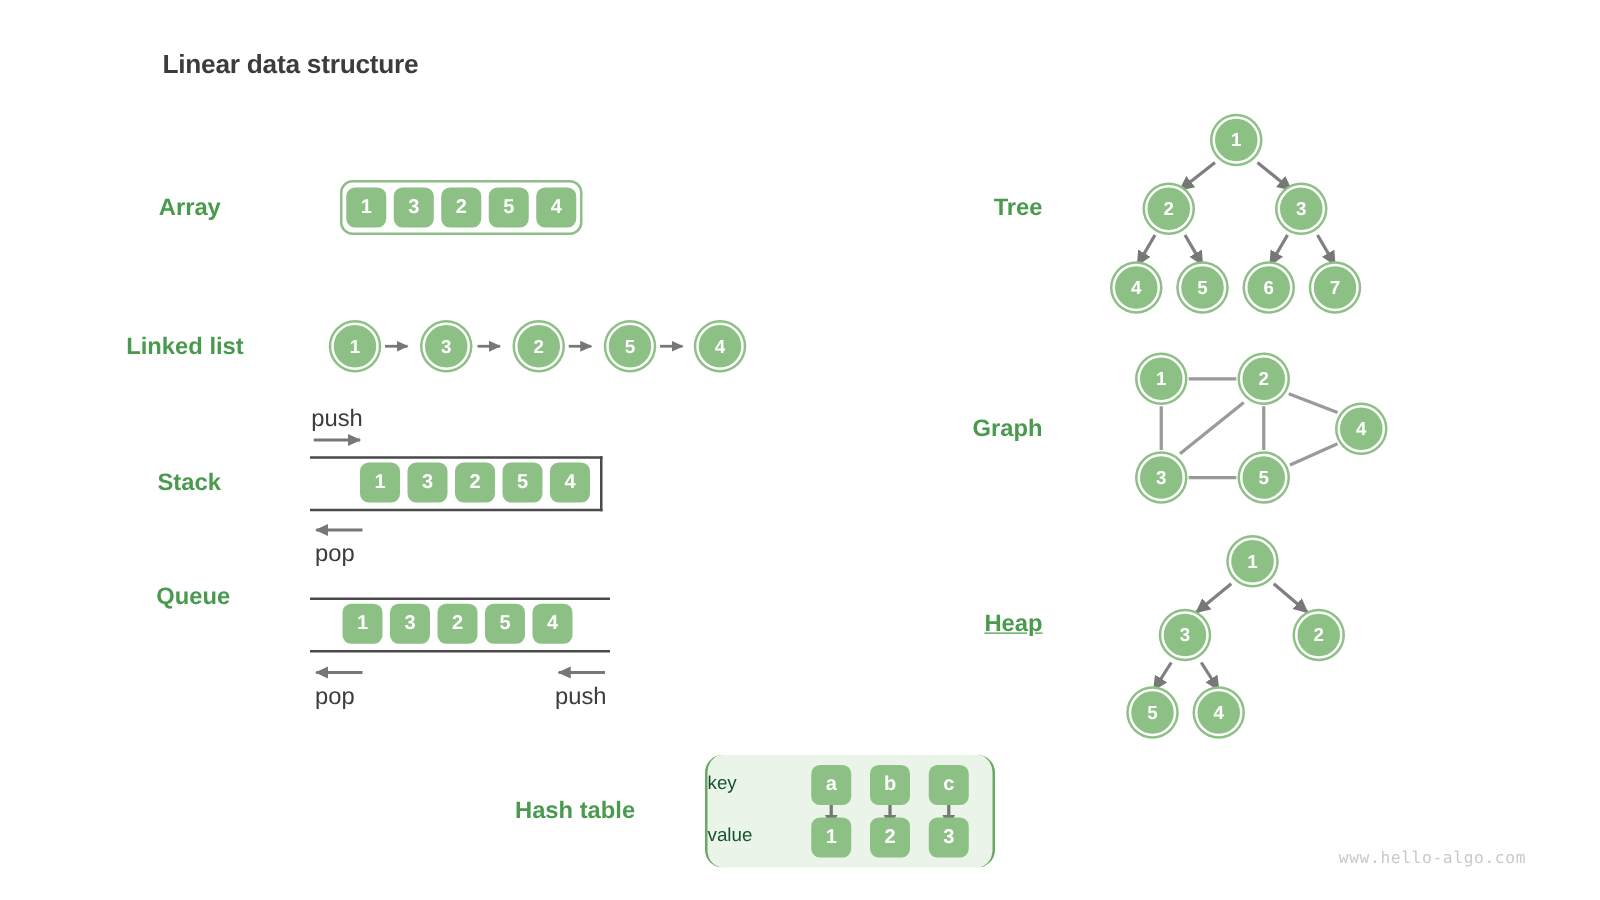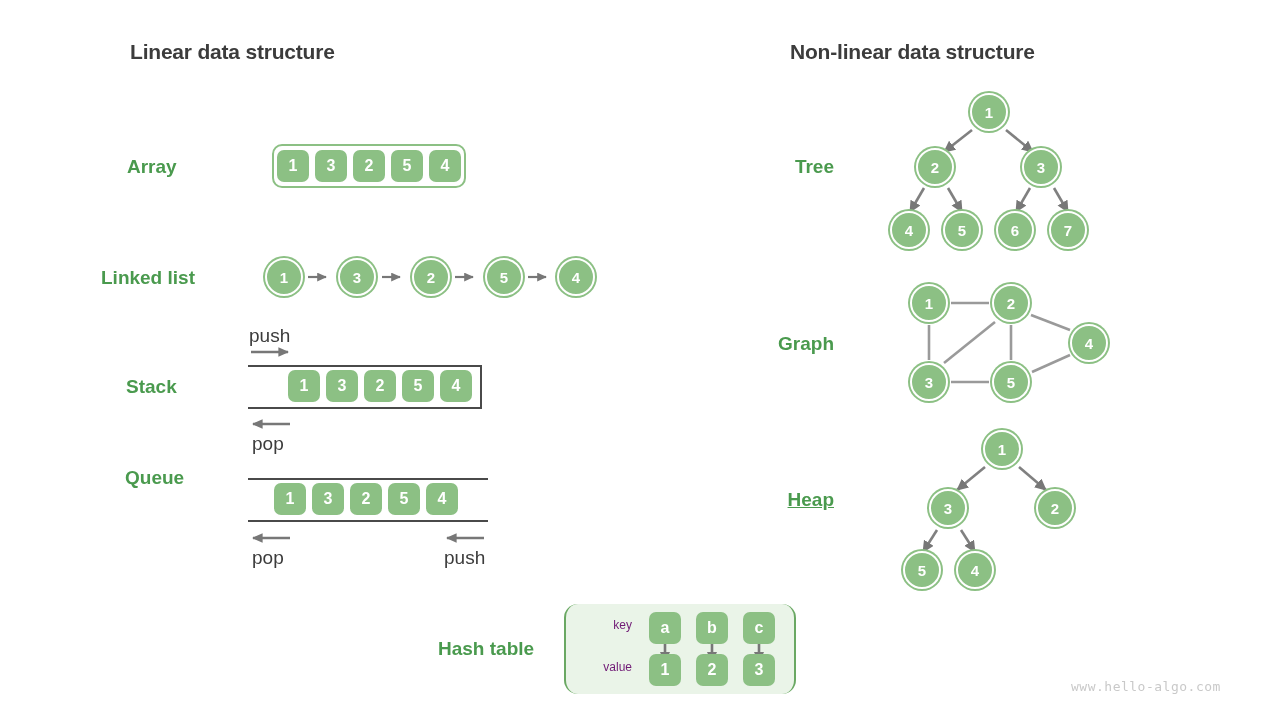--- a/index.html
+++ b/index.html
@@ -99,24 +99,24 @@
     position: absolute;
     background: #eaf4e8;
     border: 2px solid #6aa863;
     border-top: none;
     border-bottom: none;
     border-radius: 14px;
     box-sizing: border-box;
   }
   .hash-label {
     position: absolute;
-    font-size: 12px;
-    color: #701a75;
-    white-space: nowrap;
-    text-align: right;
+    font-size: 15px;
+    color: #14532d;
+    white-space: nowrap;
+    text-align: left;
   }
   .watermark {
     position: absolute;
     font-family: "DejaVu Sans Mono", monospace;
     font-size: 13px;
     color: #c9c9c9;
     letter-spacing: 0.5px;
     white-space: nowrap;
   }
   svg.overlay {
@@ -128,21 +128,20 @@
     pointer-events: none;
     z-index: 1;
   }
 </style>
 </head>
 <body>
 
 <div id="canvas">
 
   <div class="heading" style="left:130px; top:40px;text-align:right;">Linear data structure</div>
-  <div class="heading" style="left:790px; top:40px;">Non-linear data structure</div>
 
   <svg class="overlay">
     <defs>
       <marker id="ah" markerWidth="5" markerHeight="5" refX="4.0" refY="2.0" orient="auto">
         <path d="M0,0 L4.4,2 L0,4 z" fill="#777777"></path>
       </marker>
       <marker id="ah-thin" markerWidth="5.5" markerHeight="5.5" refX="4.2" refY="2.2" orient="auto">
         <path d="M0,0 L4.6,2.2 L0,4.4 z" fill="#777777"></path>
       </marker>
     </defs>
@@ -231,21 +230,21 @@
   <div class="row-label" style="left:125px; top:467px; width:110px;">Queue</div>
   <div class="small-label" style="left:252px; top:547px;">pop</div>
   <div class="small-label" style="left:444px; top:547px;">push</div>
   <div class="queue-frame" style="left:248px; top:478px; width:240px; height:44px;"></div>
   <div class="cell" style="left:274px; top:483px;">1</div>
   <div class="cell" style="left:312px; top:483px;">3</div>
   <div class="cell" style="left:350px; top:483px;">2</div>
   <div class="cell" style="left:388px; top:483px;">5</div>
   <div class="cell" style="left:426px; top:483px;">4</div>
 
-  <div class="row-label" style="left:412px; top:638px; width:144px;margin-left:26px;">Hash table</div>
+  <div class="row-label" style="left:412px; top:638px; width:144px;">Hash table</div>
   <div class="hash-box" style="left:564px; top:604px; width:232px; height:90px;"></div>
   <div class="hash-label" style="left:566px; top:618px; width:66px;">key</div>
   <div class="hash-label" style="left:566px; top:660px; width:66px;">value</div>
   <div class="cell" style="left:649px; top:612px; z-index:2;">a</div>
   <div class="cell" style="left:696px; top:612px; z-index:2;">b</div>
   <div class="cell" style="left:743px; top:612px; z-index:2;">c</div>
   <div class="cell" style="left:649px; top:654px; z-index:2;">1</div>
   <div class="cell" style="left:696px; top:654px; z-index:2;">2</div>
   <div class="cell" style="left:743px; top:654px; z-index:2;">3</div>
 

